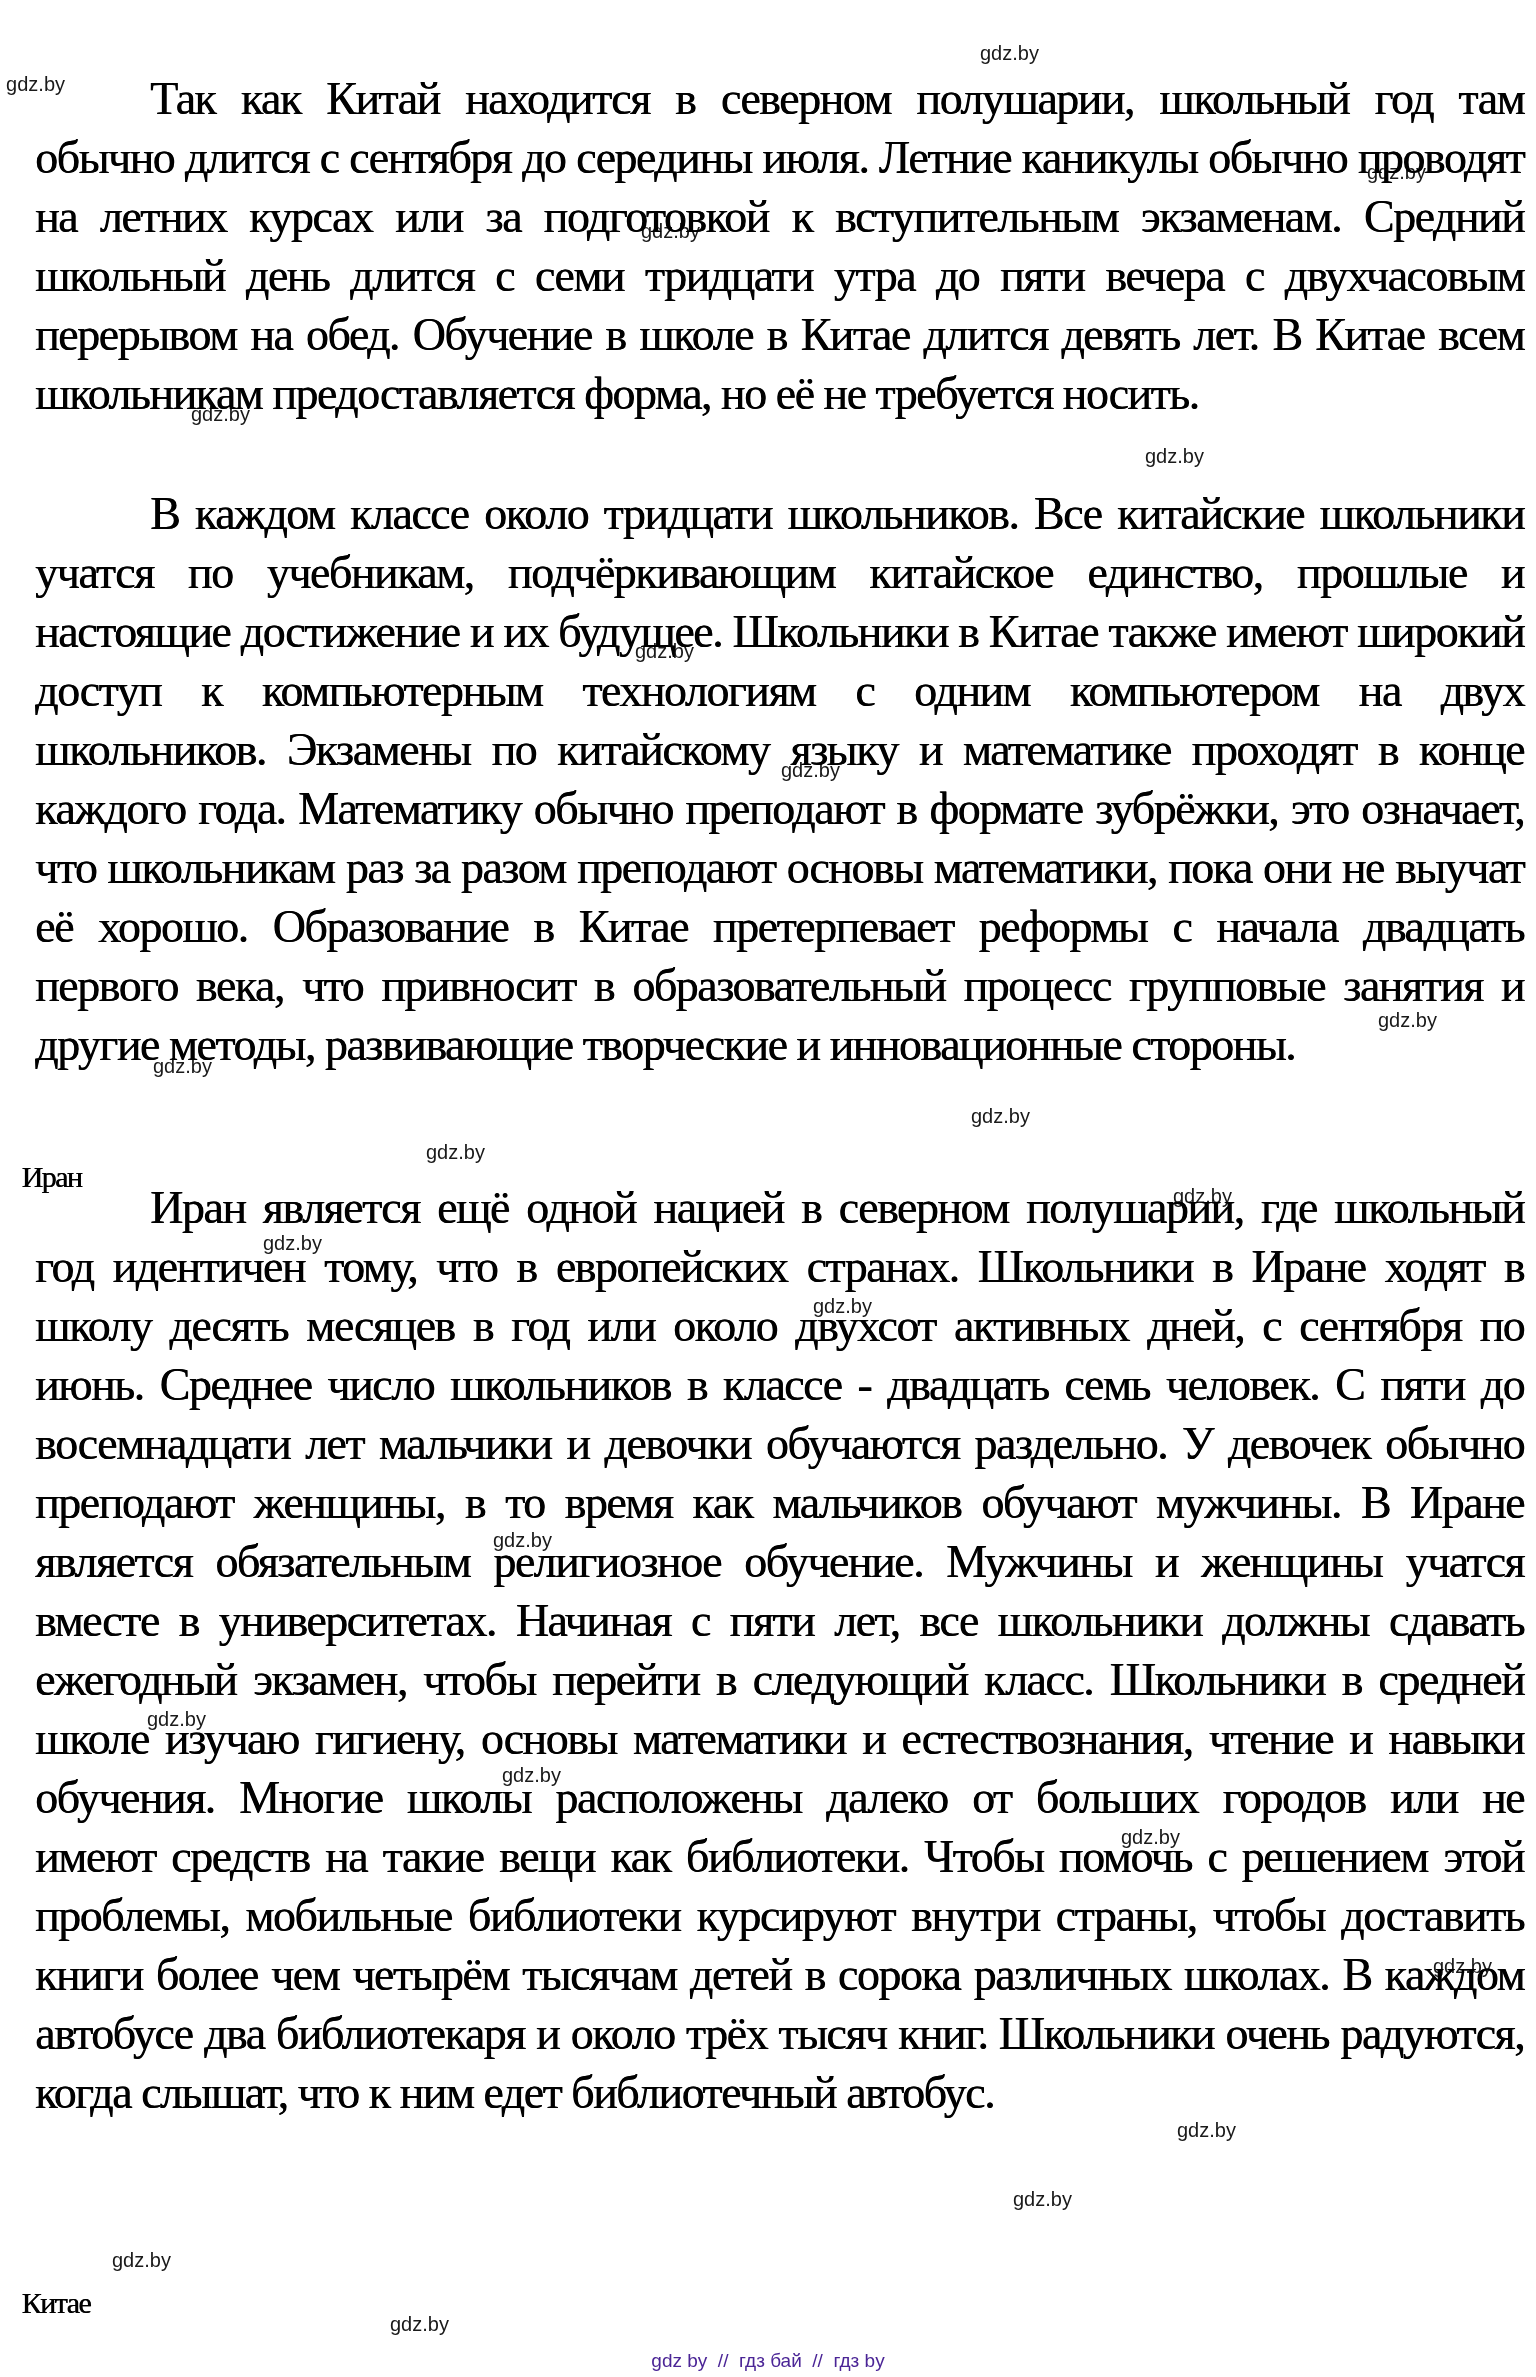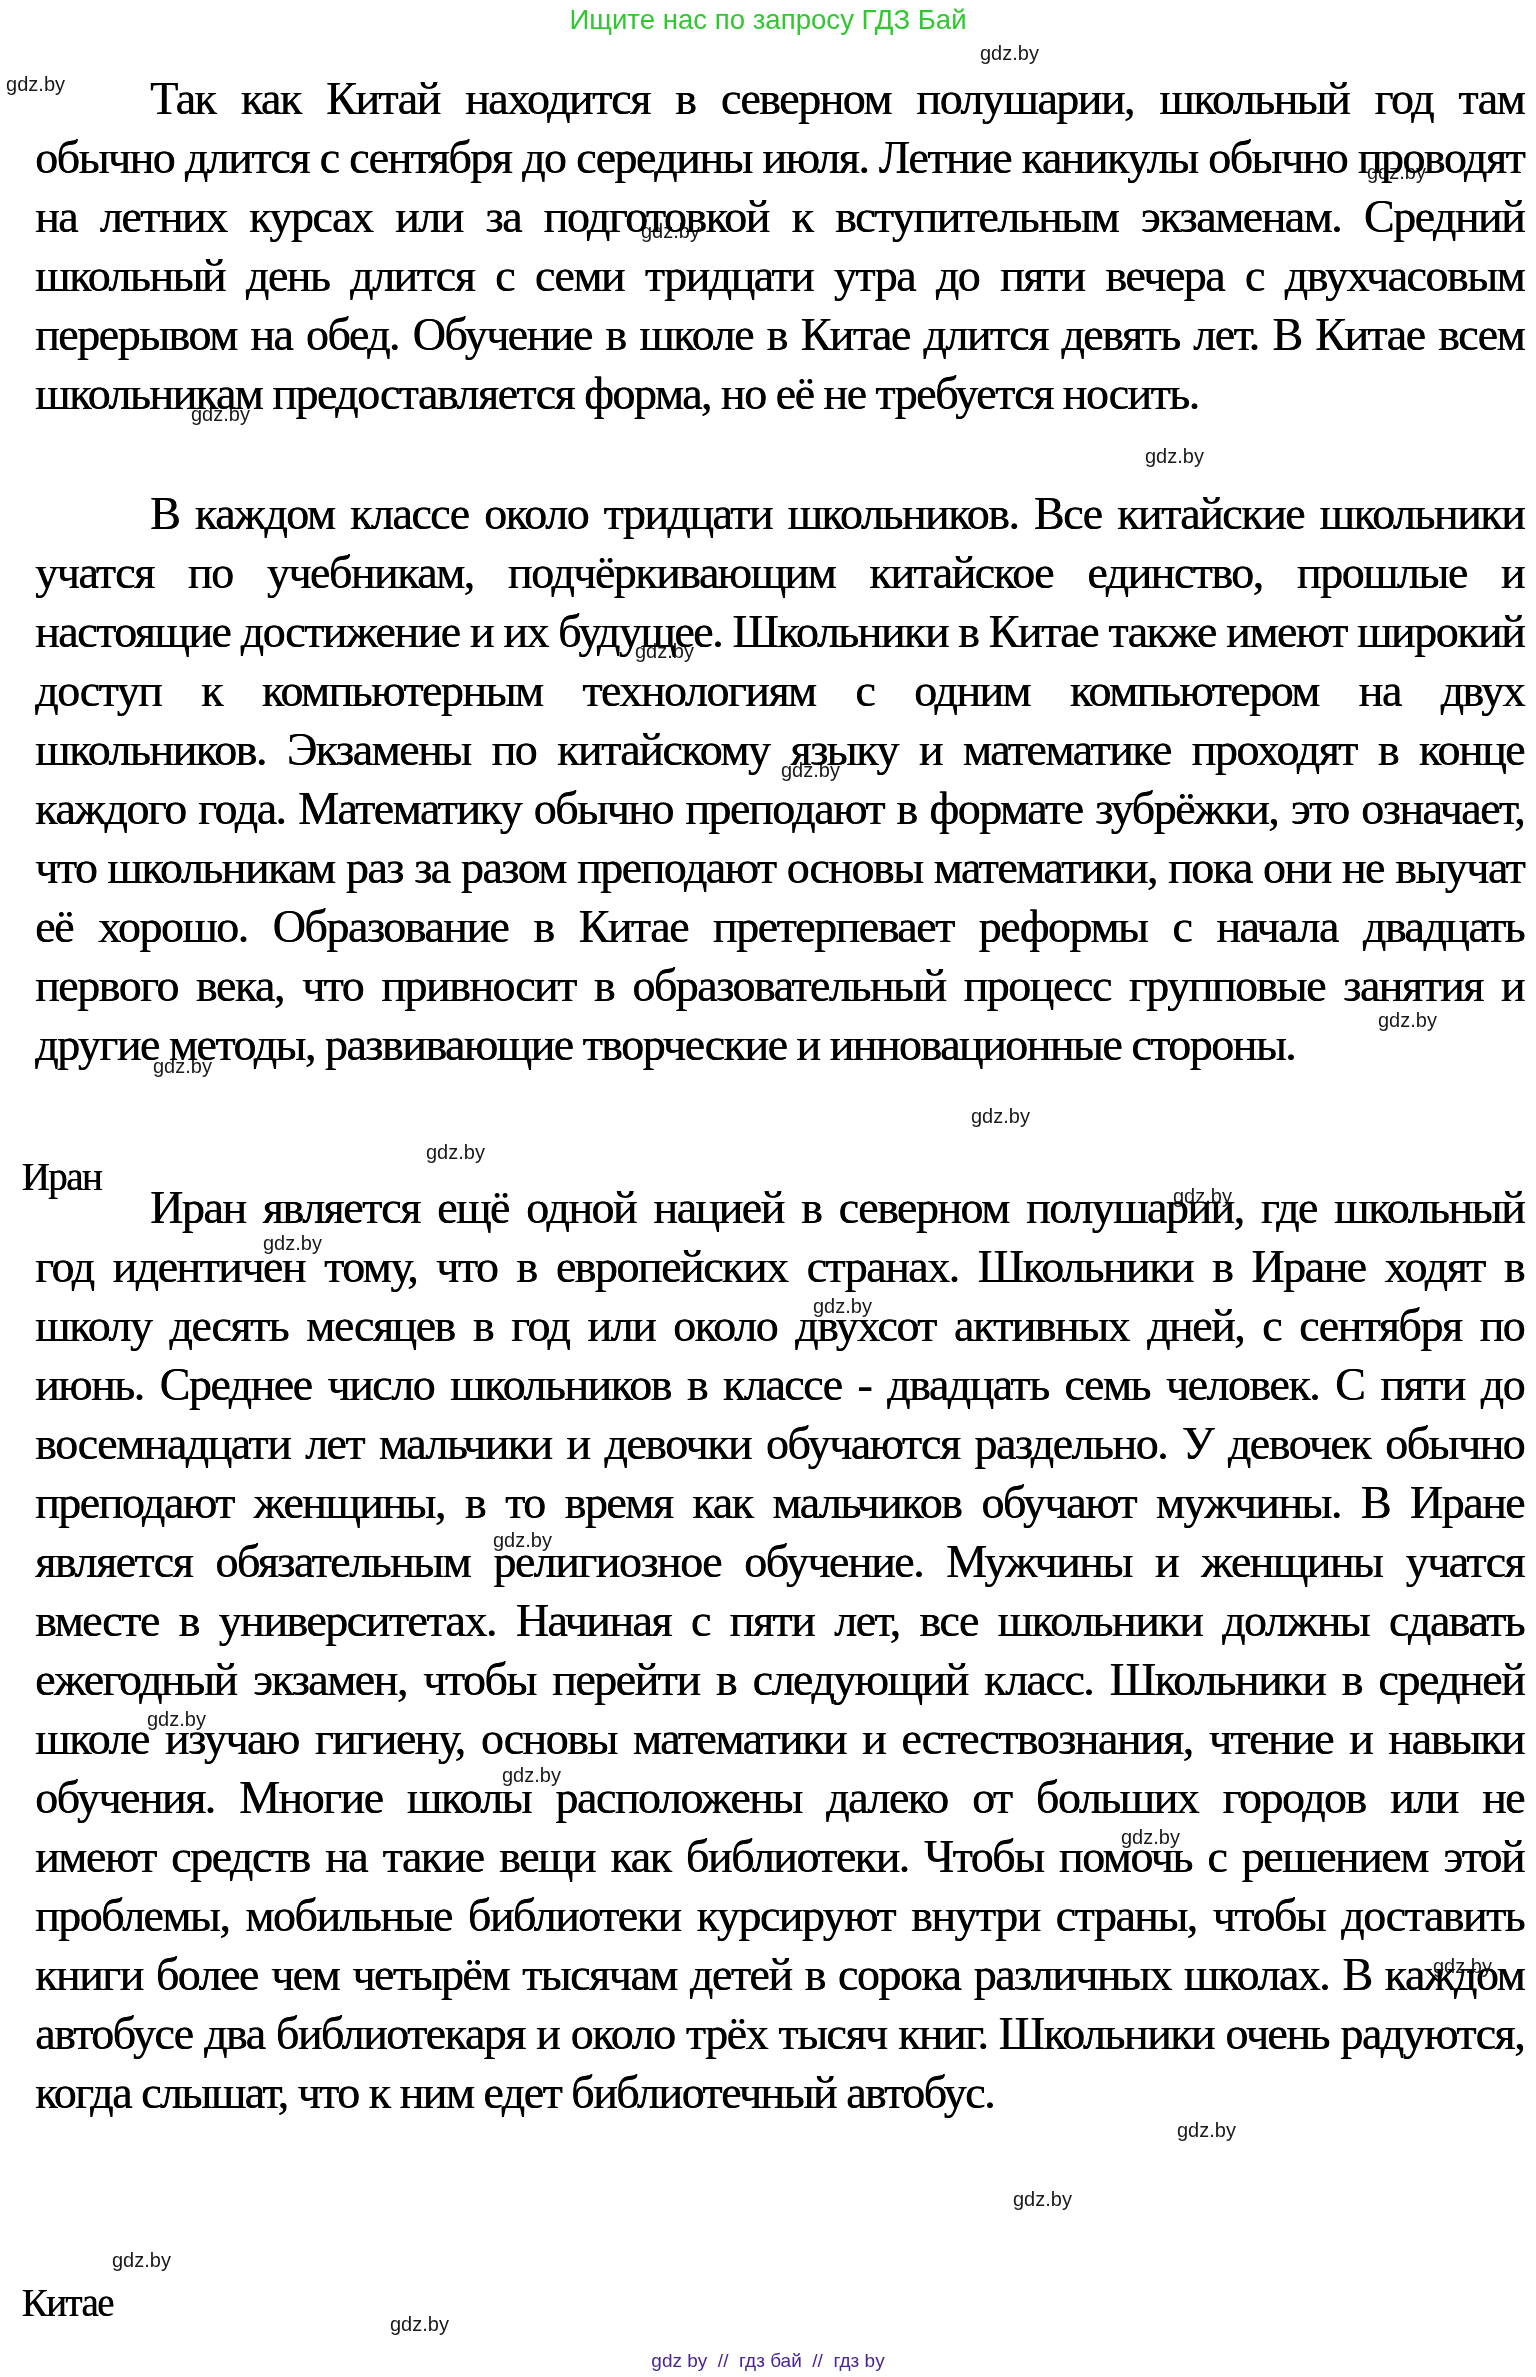--- a/index.html
+++ b/index.html
@@ -39,21 +39,21 @@
     color: #000000;
     text-shadow: 0.5px 0 0 currentColor;
   }
   #p1 { top: 57px; }
   #p2 { top: 472px; }
   #p3 { top: 1166px; }
   .heading {
     position: absolute;
     left: 21.4px;
     margin: 0;
-    font-size: 39px;
+    font-size: 30px;
     line-height: 59px;
     letter-spacing: -1.5px;
     font-weight: normal;
     color: #000000;
     text-shadow: 0.5px 0 0 currentColor;
   }
   #h-iran { top: 1147px; }
   #h-japan { top: 2273px; }
   .wm {
     position: absolute;
@@ -73,21 +73,20 @@
     font-size: 19px;
     line-height: 32px;
     color: #4b2596;
     white-space: pre;
   }
 </style>
 </head>
 <body>
 
 <div class="page">
-  <div class="promo">Ищите нас по запросу ГДЗ Бай</div>
 
   <div id="wm-layer">
       <span class="wm" style="left: 980px; top: 42px;">gdz.by</span>
       <span class="wm" style="left: 6.1px; top: 73px;">gdz.by</span>
       <span class="wm" style="left: 1367px; top: 161px;">gdz.by</span>
       <span class="wm" style="left: 641px; top: 220px;">gdz.by</span>
       <span class="wm" style="left: 191px; top: 403px;">gdz.by</span>
       <span class="wm" style="left: 1145px; top: 445px;">gdz.by</span>
       <span class="wm" style="left: 635px; top: 640px;">gdz.by</span>
       <span class="wm" style="left: 781px; top: 759px;">gdz.by</span>

